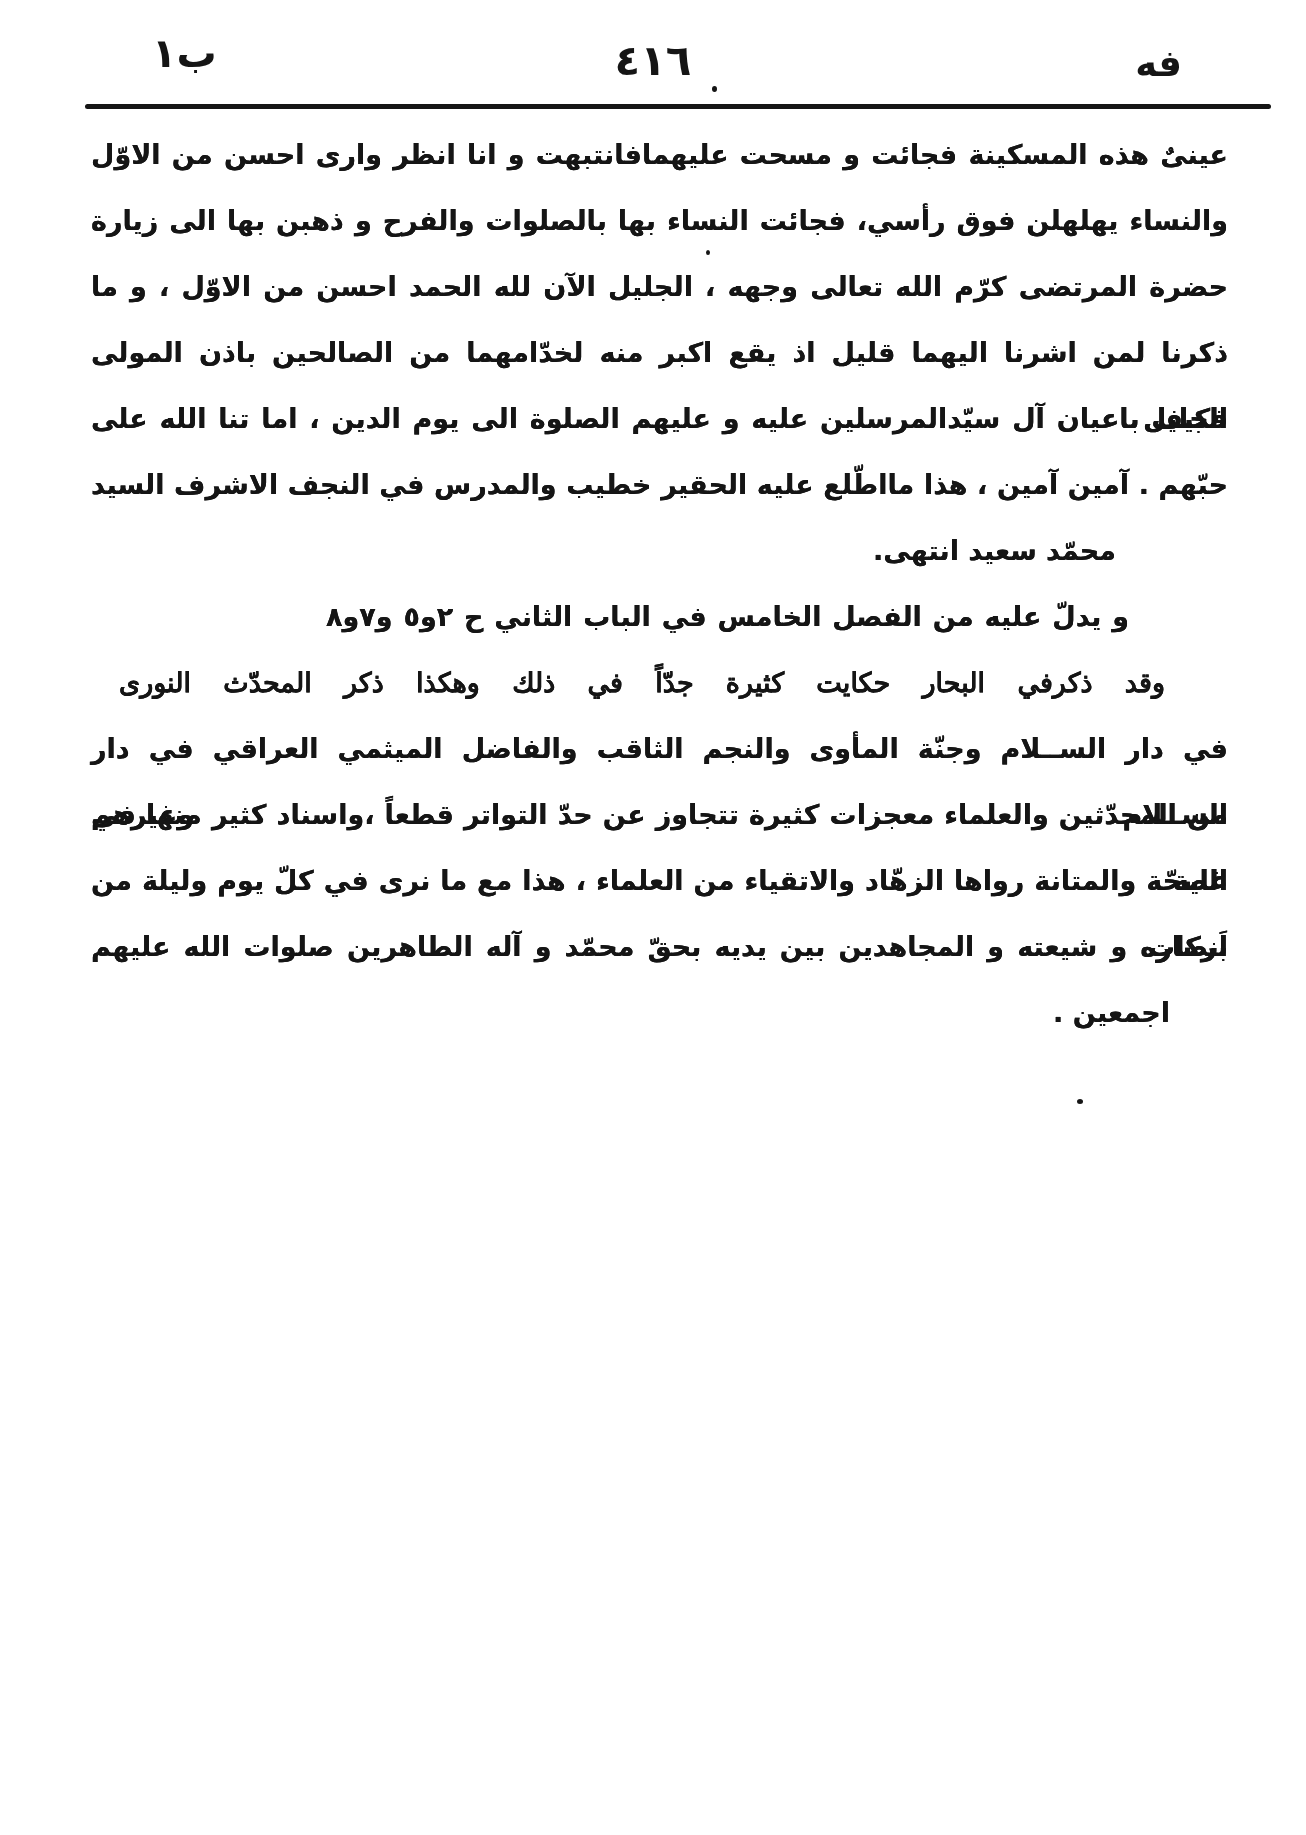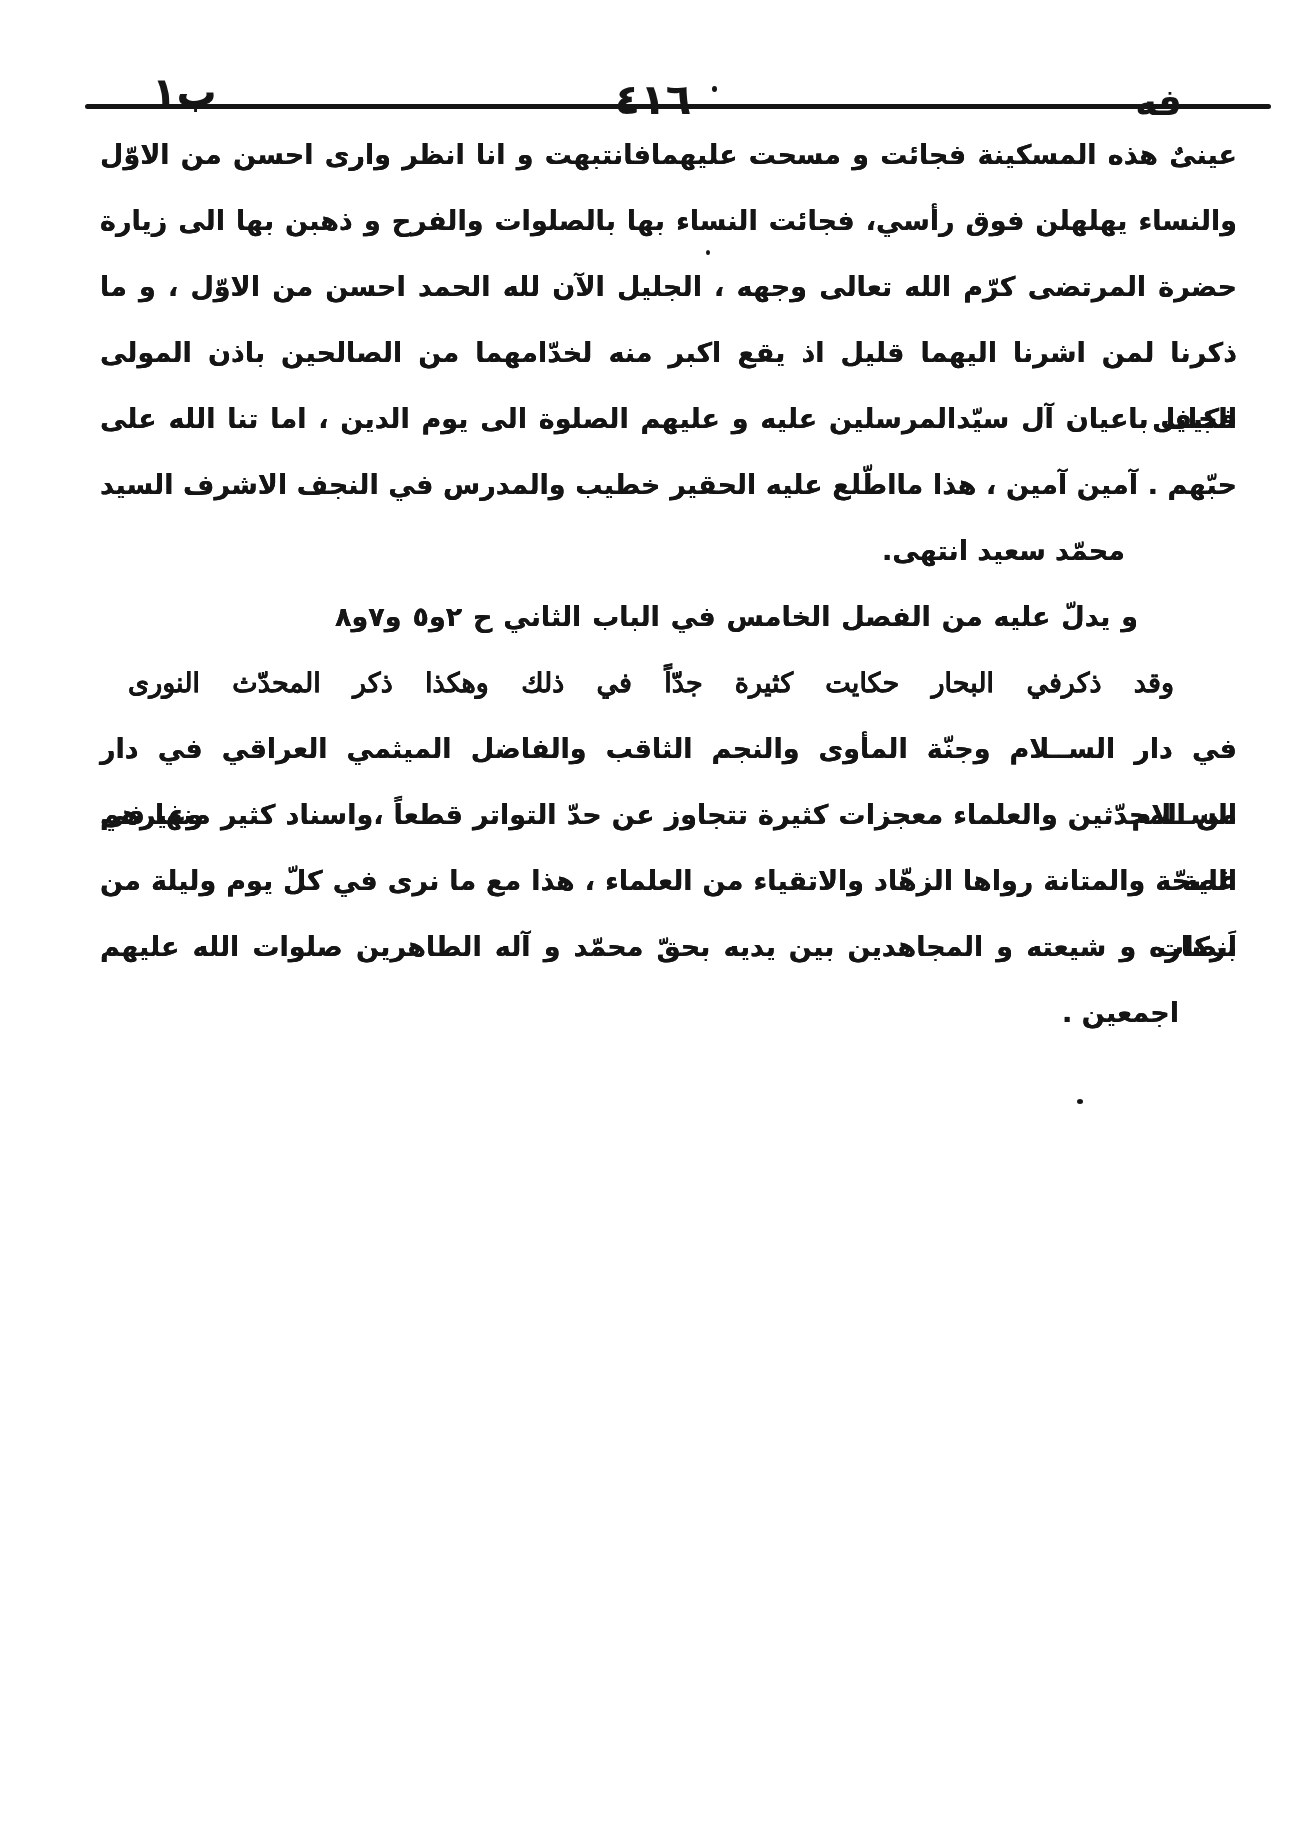--- a/index.html
+++ b/index.html
@@ -13,38 +13,37 @@
   }
   .page { position:absolute; inset:0; }
 
   
   .mark {
     position:absolute;
     font-weight:700;
     color:var(--ink, #151515);
     direction:rtl;
     white-space:nowrap;
-    margin-top:39px;
   }
   #hdr-right  { top:42px; right:124px; font-size:37px;text-align:center; }
   #hdr-center { top:36px; left:0; right:0; text-align:center; font-size:42px; }
   #hdr-left   { top:30px; left:152px; font-size:40px; }
 
   .rule {
     position:absolute;
     top:104px; left:85px;
     width:1186px; height:5px;
     background:var(--ink, #151515);
     border-radius:3px;
   }
 
   
   .body-text {
     position:absolute;
-    top:122px; left:100px;
+    top:122px; left:91px;
     width:1137px;
     direction:rtl;
   }
   .line {
     height:66px;
     line-height:66px;
     font-size:27px;
     font-weight:700;
     letter-spacing:0;
     text-shadow:0 0 0.5px currentColor;

